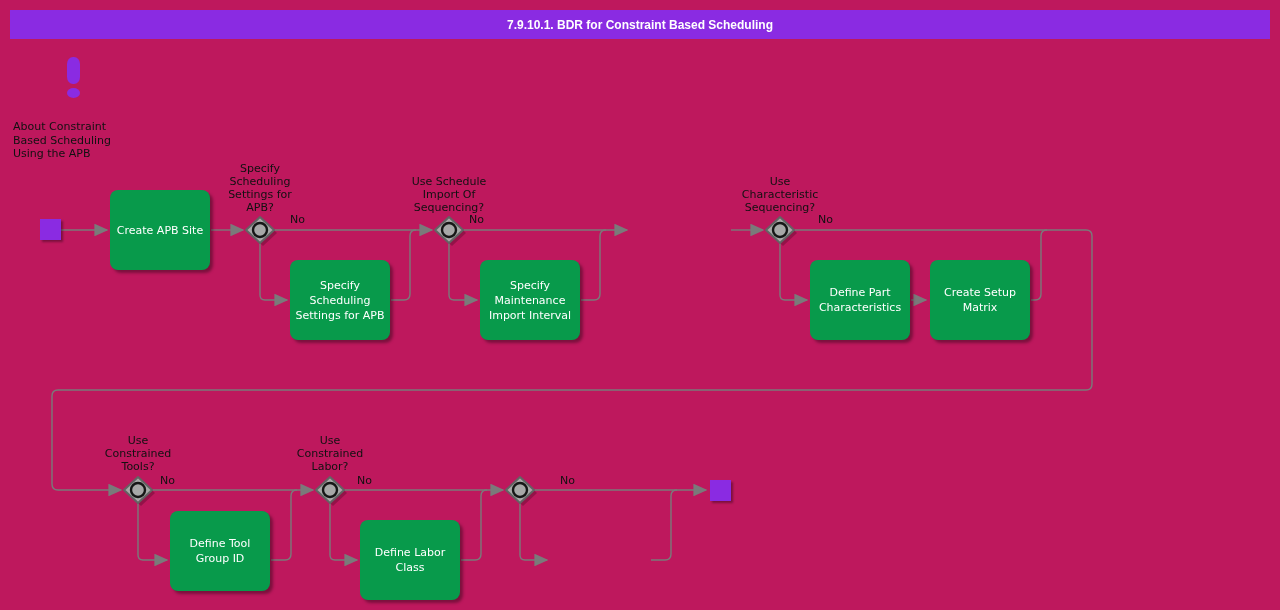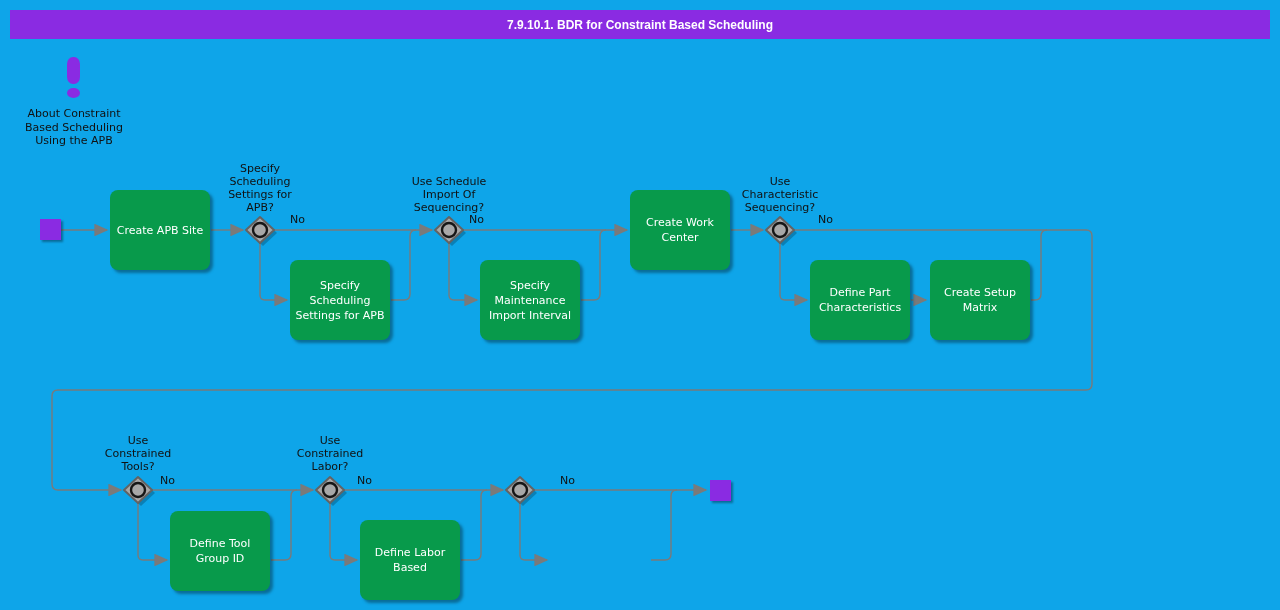--- a/index.html
+++ b/index.html
@@ -1,18 +1,18 @@
 <!DOCTYPE html>
 <html><head>
 <meta charset="utf-8">
 <style>
   html,body { margin:0; padding:0; background:#ffffff; }
   .canvas {
     position:relative; width:1280px; height:610px; overflow:hidden;
-    background:#0ea5e9;
+    background:#be185d;
     font-family:"DejaVu Sans","Liberation Sans",sans-serif;
     color:#111;
   }
   .titlebar {
     position:absolute; left:10px; top:10px; width:1260px; height:29px;
     background:#8A2BE2; color:#ffffff;
     font-family:"Liberation Sans",sans-serif; font-weight:bold; font-size:12px;
     display:flex; align-items:center; justify-content:center;
   }
   .svg-layer { position:absolute; left:0; top:0; }
@@ -30,22 +30,22 @@
   }
   .qlabel {
     position:absolute; width:110px; text-align:center;
     white-space:pre-line; font-size:11px; line-height:13px; color:#111;
   }
   .no-label { position:absolute; font-size:11px; color:#111; }
   .note-icon { position:absolute; left:64px; top:57px; width:18px; height:44px; cursor:pointer; }
   .excl-bar { width:13px; height:27px; margin:0 auto; background:#8A2BE2; border-radius:6px/7px; }
   .excl-dot { width:13px; height:10px; margin:4px auto 0; background:#8A2BE2; border-radius:50%; }
   .note-text {
-    position:absolute; left:13px; top:107px; width:122px;
-    text-align:center; white-space:pre-line; font-size:11px; line-height:13.5px; color:#111;
+    position:absolute; left:13px; top:120px; width:122px;
+    text-align:left; white-space:pre-line; font-size:11px; line-height:13.5px; color:#111;
     cursor:pointer;
   }
 </style>
 </head>
 <body>
 
 <div class="canvas">
 
   <div class="titlebar">7.9.10.1. BDR for Constraint Based Scheduling</div>
 
@@ -129,39 +129,35 @@
   <div class="task" style="left:290px;top:260px">
     <span class="task-label">Specify
 Scheduling
 Settings for APB</span>
   </div>
   <div class="task" style="left:480px;top:260px">
     <span class="task-label">Specify
 Maintenance
 Import Interval</span>
   </div>
-  <div class="task" style="left:630px;top:190px">
-    <span class="task-label">Create Work
-Center</span>
-  </div>
   <div class="task" style="left:930px;top:260px">
     <span class="task-label">Create Setup
 Matrix</span>
   </div>
   <div class="task" style="left:810px;top:260px">
     <span class="task-label">Define Part
 Characteristics</span>
   </div>
   <div class="task" style="left:170px;top:511px">
     <span class="task-label">Define Tool
 Group ID</span>
   </div>
   <div class="task" style="left:360px;top:520px">
     <span class="task-label">Define Labor
-Based</span>
+Class</span>
   </div>
 
   <div class="qlabel" style="left:205px;top:162px">Specify
 Scheduling
 Settings for
 APB?</div>
   <div class="qlabel" style="left:394px;top:175px">Use Schedule
 Import Of
 Sequencing?</div>
   <div class="qlabel" style="left:725px;top:175px">Use

